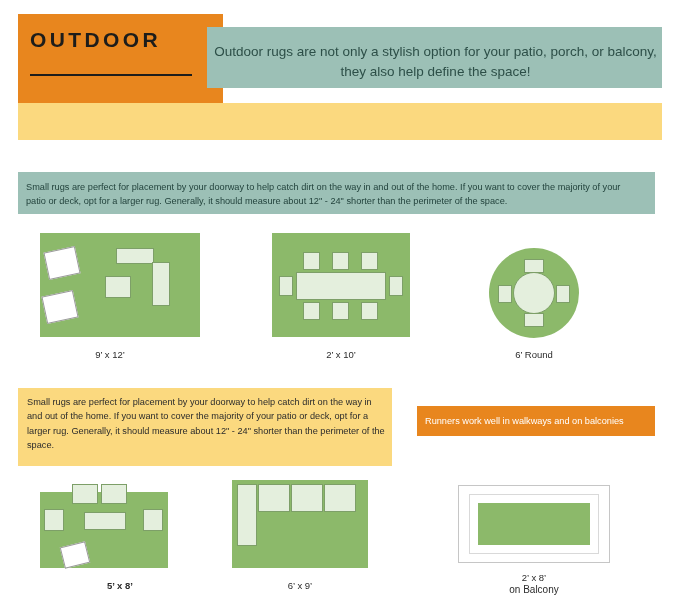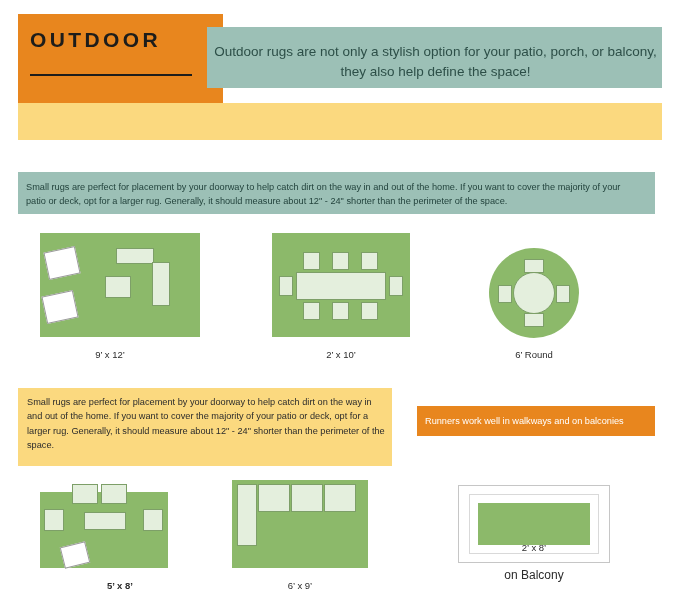--- a/index.html
+++ b/index.html
@@ -151,22 +151,22 @@
   
   .caption {
     position: absolute;
     text-align: center;
     font-size: 9.5px;
     color: #2b2b2b;
     font-weight: normal;
   }
   .caption .sub {
     display: block;
-    font-size: 12px;
-    margin-top: 15px;
+    font-size: 10px;
+    margin-top: 1px;
   }
   .rug {
     position: absolute;
     background: #8cb96a;
   }
   .rug-round {
     position: absolute;
     background: #8cb96a;
     border-radius: 50%;
   }
@@ -301,20 +301,20 @@
     <div class="furn" style="left:324px; top:484px; width:32px; height:28px;"></div>
     <div class="caption" style="left:232px; top:580px; width:136px;">
       <span>6’ x 9’</span>
     </div>
   </div>
 
   <div>
     <div class="balcony-frame" style="left:458px; top:485px; width:152px; height:78px;"></div>
     <div class="balcony-inner" style="left:469px; top:494px; width:130px; height:60px;"></div>
     <div class="rug" style="left:478px; top:503px; width:112px; height:42px;"></div>
-    <div class="caption" style="left:458px; top:542px; width:152px;">
+    <div class="caption" style="left:458px; top:572px; width:152px;">
       <span>2’ x 8’</span>
       <span class="sub">on Balcony</span>
     </div>
   </div>
 
 
 </div>
 
 </body></html>

